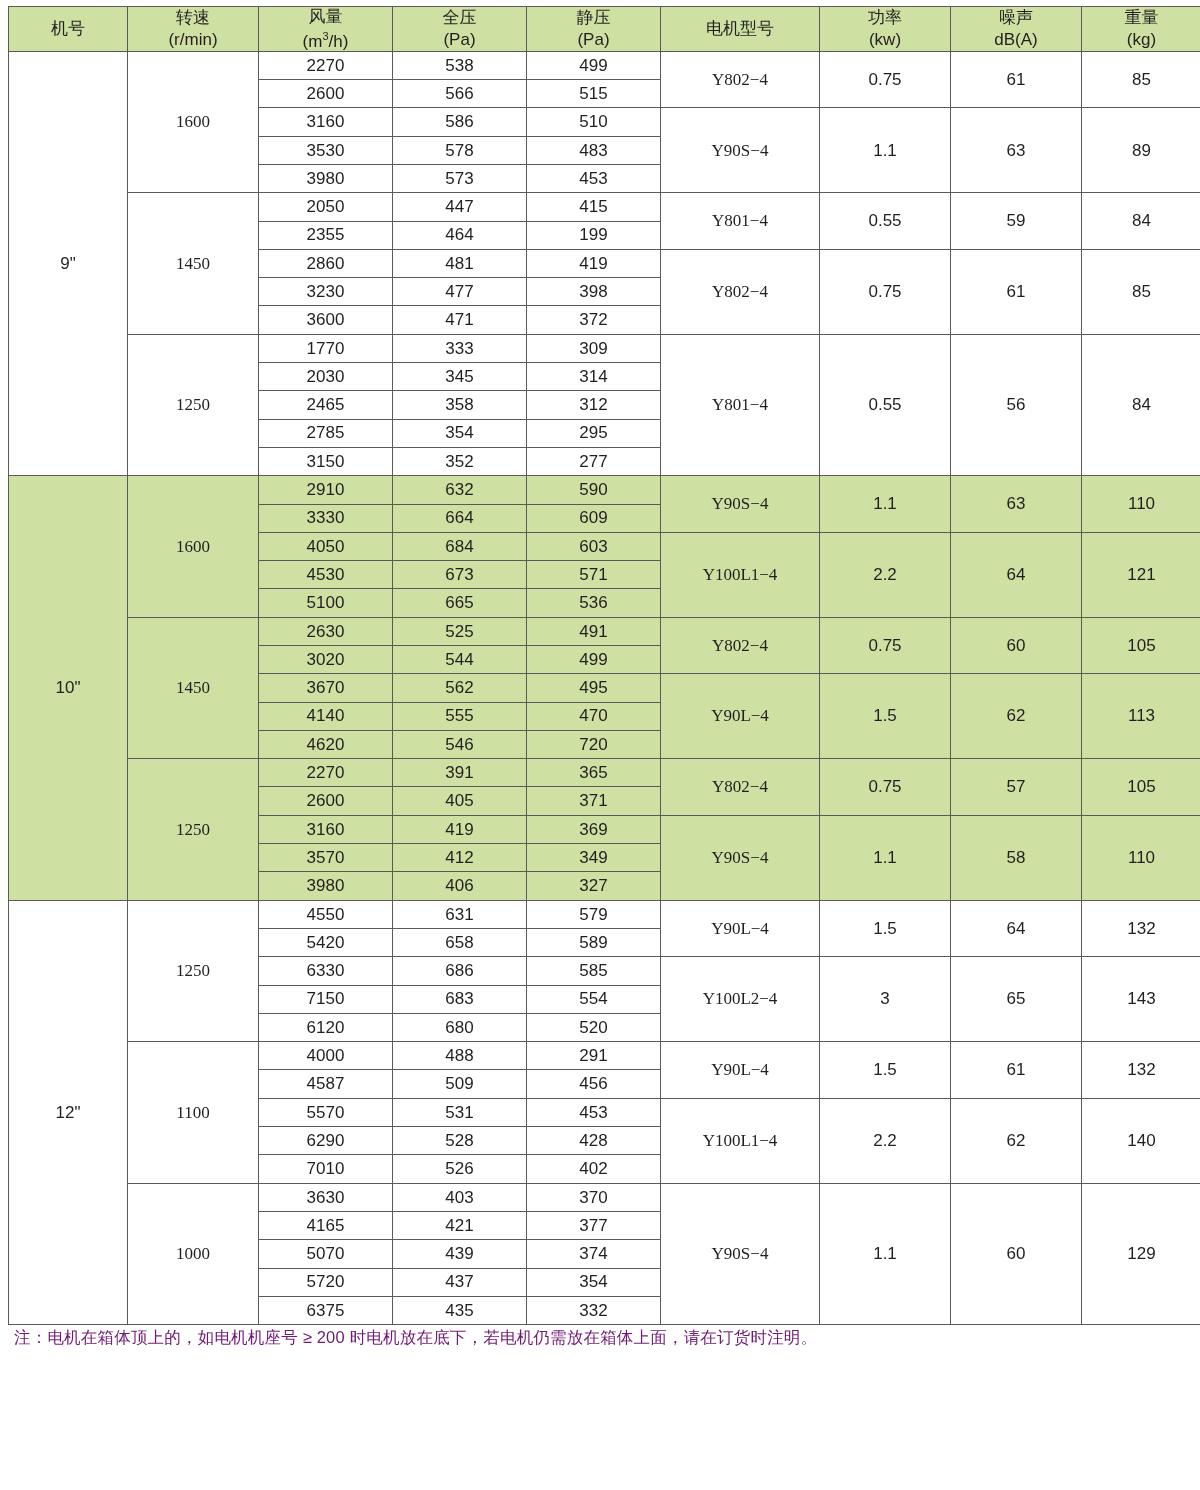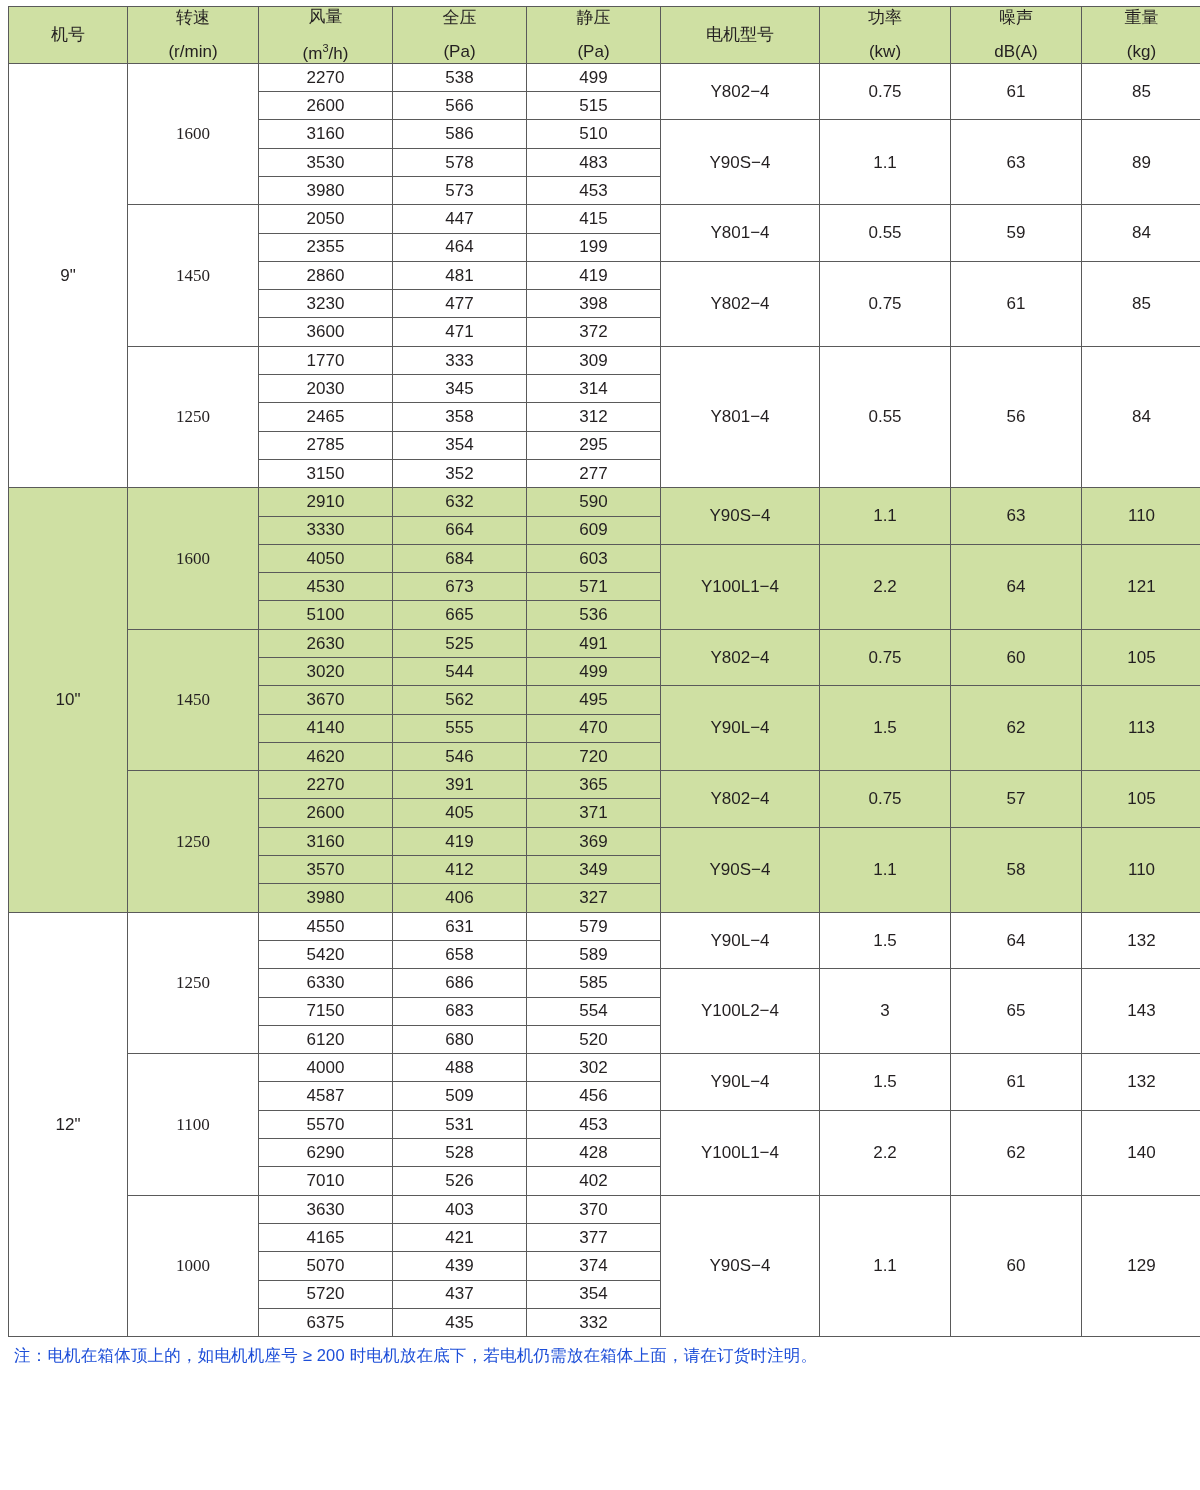--- a/index.html
+++ b/index.html
@@ -36,39 +36,40 @@
     line-height: 1.15;
   }
   thead th {
     background: #cfe0a3;
     height: 76px;
     font-size: 18px;
   }
   thead th .sub {
     display: block;
     font-size: 17px;
-    margin-top: 15px;
+    margin-top: 3px;
   }
   .grp-green td {
     background: #cfe0a3;
   }
   .model-cell {
     font-size: 18px;
+    font-family: Liberation Serif, serif;
   }
   .jihao {
     font-size: 18px;
   }
   .rpm {
     font-size: 17px;
     font-family: Liberation Serif, serif;
   }
   .note {
-    margin-top: 8px;
+    margin-top: 2px;
     font-size: 16.5px;
-    color: #1d4ed8;
+    color: #701a75;
     letter-spacing: 0.2px;
     padding-left: 6px;
   }
   sup {
     font-size: 11px;
     vertical-align: super;
   }
 </style>
 </head>
 <body>
@@ -348,21 +349,21 @@
         </tr>
         <tr>
           <td>6120</td>
           <td>680</td>
           <td>520</td>
         </tr>
         <tr>
           <td rowspan="5" class="rpm">1100</td>
           <td>4000</td>
           <td>488</td>
-          <td>302</td>
+          <td>291</td>
           <td rowspan="2" class="model-cell">Y90L−4</td>
           <td rowspan="2">1.5</td>
           <td rowspan="2">61</td>
           <td rowspan="2">132</td>
         </tr>
         <tr>
           <td>4587</td>
           <td>509</td>
           <td>456</td>
         </tr>

